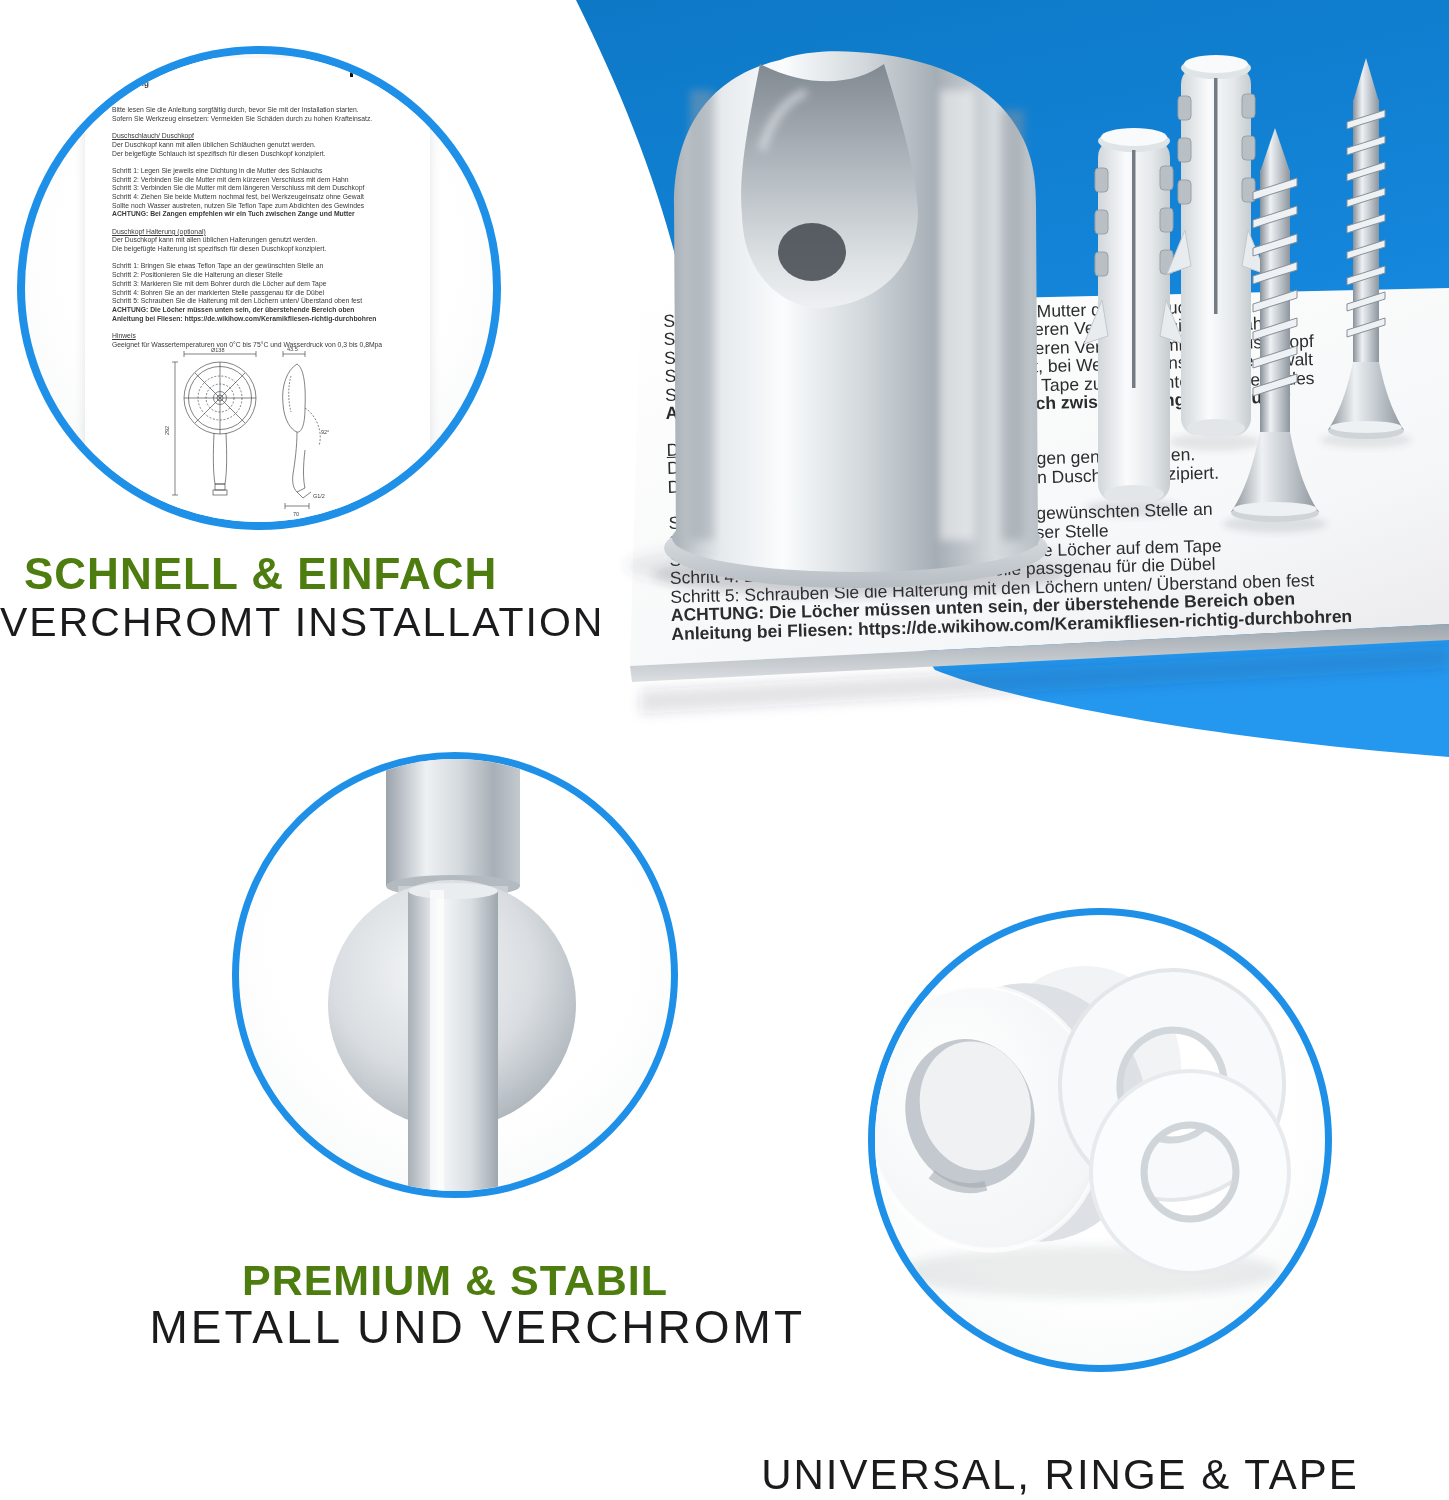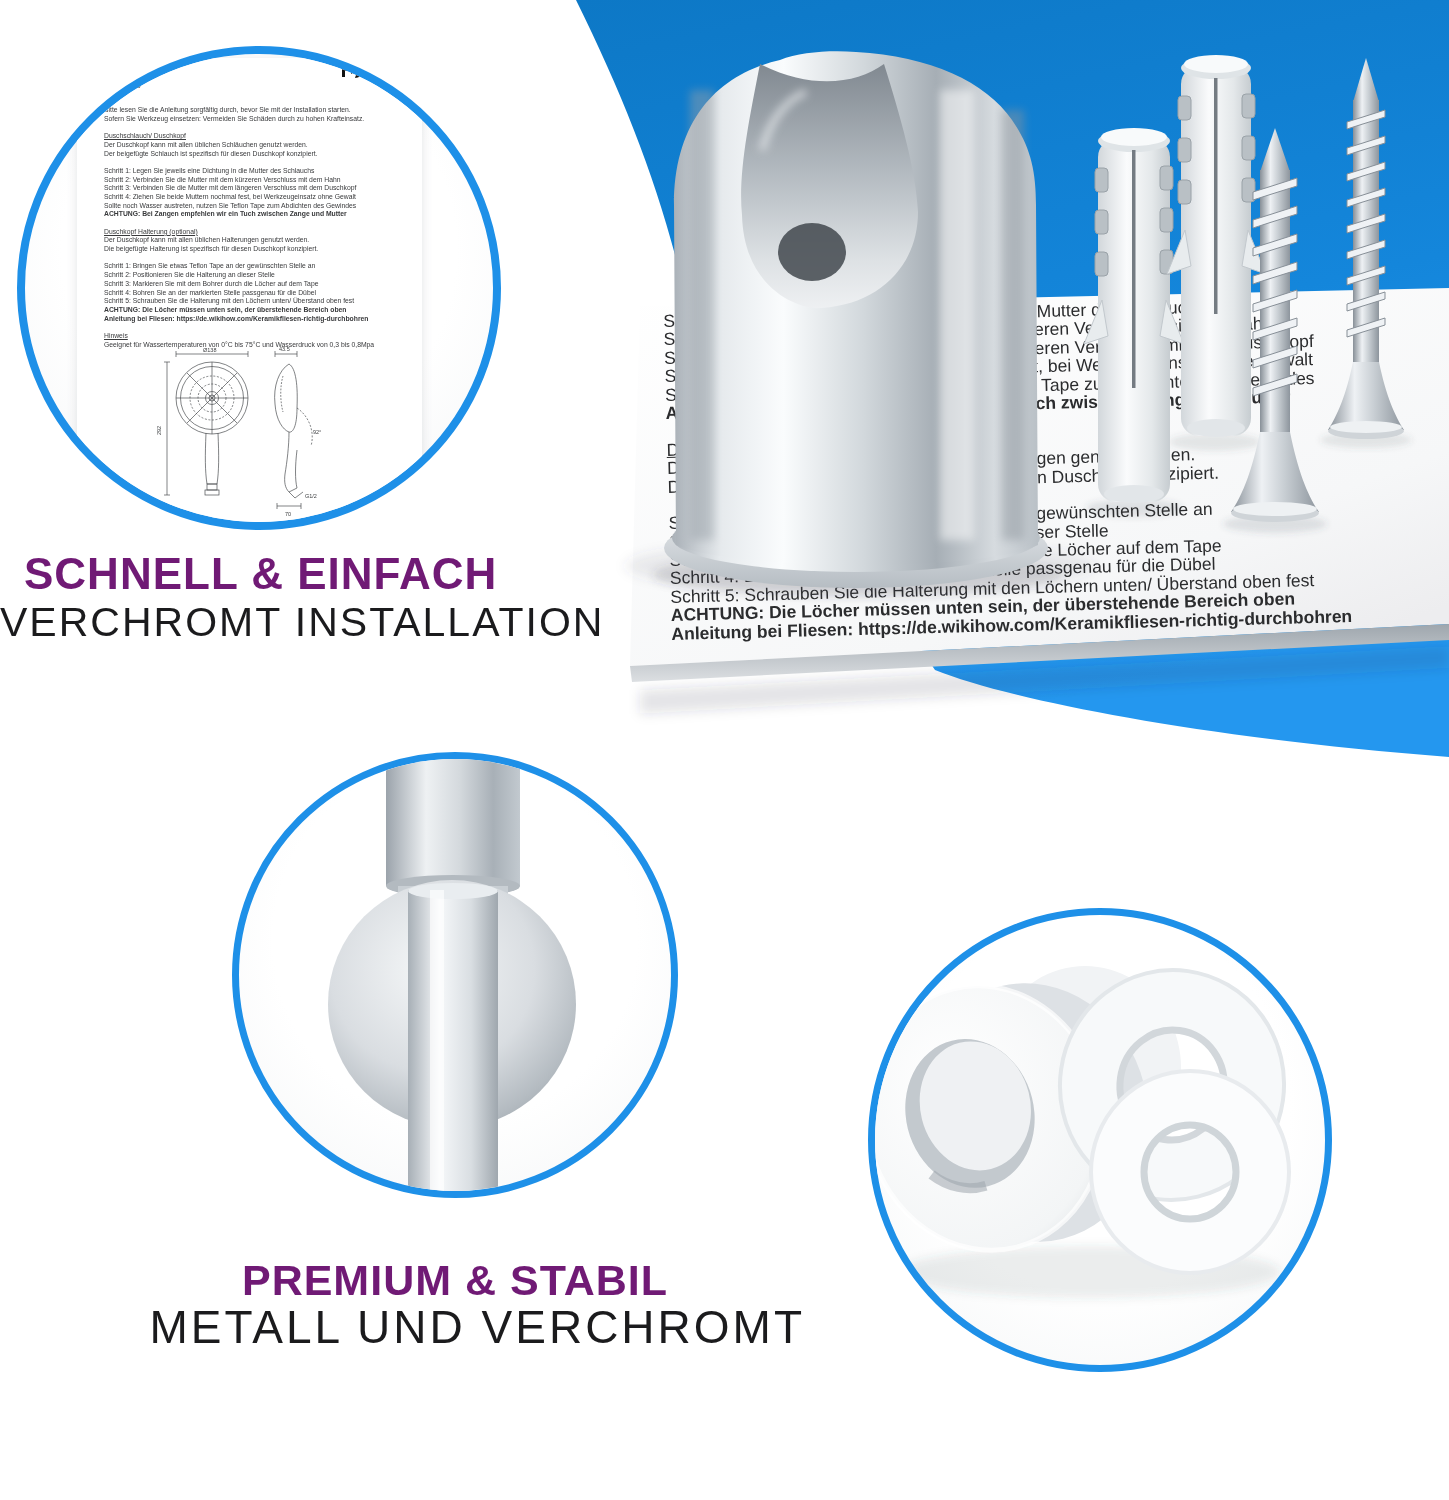--- a/index.html
+++ b/index.html
@@ -10,38 +10,38 @@
 
   
   .feature-circle{position:absolute;border-radius:50%;box-sizing:border-box;
                   border:8px solid #1e90e8;overflow:hidden;
                   background:radial-gradient(circle at 50% 42%,#ffffff 55%,#f3f5f6 100%);}
   #circle-manual{left:17px;top:46px;width:484px;height:484px;}
   #circle-joint{left:232px;top:752px;width:446px;height:446px;border-width:7px;}
   #circle-rings{left:868px;top:908px;width:464px;height:464px;border-width:7px;}
 
   
-  #manual-page{position:absolute;left:52px;top:4px;width:345px;height:540px;background:#ffffff;
+  #manual-page{position:absolute;left:60px;top:4px;width:345px;height:540px;background:#ffffff;
                box-shadow:0 2px 10px rgba(90,100,110,.18);}
   #manual-lines{position:absolute;left:27px;top:22px;width:310px;color:#38393b;}
   .m-line{height:8.7px;line-height:8.7px;font-size:6.8px;white-space:nowrap;letter-spacing:0px;}
   .m-line.ln-title{font-size:8px;font-weight:700;}
   .m-line.ln-h{text-decoration:underline;}
   .m-line.ln-b{font-weight:700;}
   #brand-logo{position:absolute;left:264px;top:9px;width:26px;height:14px;}
 
   
   #sheet-text{position:absolute;left:663px;top:312px;width:840px;color:#2b2c2e;
               transform:rotate(-1.5deg);transform-origin:0 0;}
   .s-line{height:18.4px;line-height:18.4px;font-size:17.5px;white-space:nowrap;}
   .s-line.ln-b{font-weight:700;}
   .s-line.ln-h{text-decoration:underline;}
 
   
-  .cap-title{position:absolute;font-weight:700;color:#701a75;letter-spacing:1px;white-space:nowrap;}
+  .cap-title{position:absolute;font-weight:700;color:#4d7c0f;letter-spacing:1px;white-space:nowrap;}
   .cap-sub{position:absolute;font-weight:300;color:#1b1b1d;white-space:nowrap;}
   #cap-install-title{left:24px;top:549px;font-size:44px;}
   #cap-install-sub{left:0px;top:599px;font-size:41px;letter-spacing:2px;}
   #cap-premium-title{left:155px;top:1256px;width:600px;text-align:center;font-size:43px;}
   #cap-premium-sub{left:105px;top:1300px;width:700px;text-align:right;font-size:46px;letter-spacing:3px;}
   #cap-fit-title{left:760px;top:1406px;width:600px;text-align:center;font-size:43px;}
   #cap-fit-sub{left:735px;top:1451px;width:650px;text-align:center;font-size:42px;letter-spacing:2px;}
 </style>
 </head>
 <body>
@@ -393,14 +393,15 @@
       </g>
 
       <g>
         <path fill-rule="evenodd" fill="#fbfcfd" d="M 1190 1071 a 99 101 0 1 0 0.1 0 Z M 1190 1126 a 46 47 0 1 0 0.1 0 Z"></path>
         <ellipse cx="1190" cy="1172" rx="46" ry="47" fill="none" stroke="#cfd5d9" stroke-width="7"></ellipse>
         <ellipse cx="1190" cy="1172" rx="99" ry="101" fill="none" stroke="#e8ebee" stroke-width="4"></ellipse>
       </g>
     </svg>
   </div>
 
+  <div id="cap-fit-sub" class="cap-sub">UNIVERSAL, RINGE &amp; TAPE</div>
 
 </div>
 
 </body></html>

